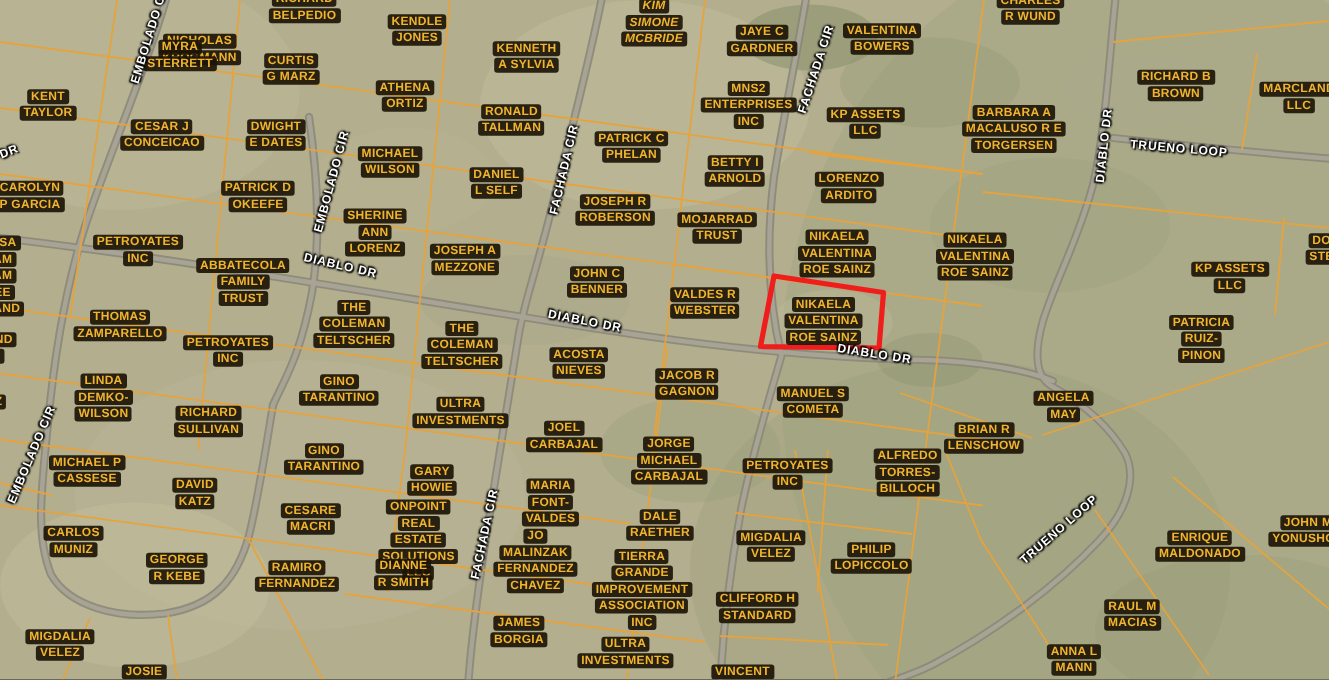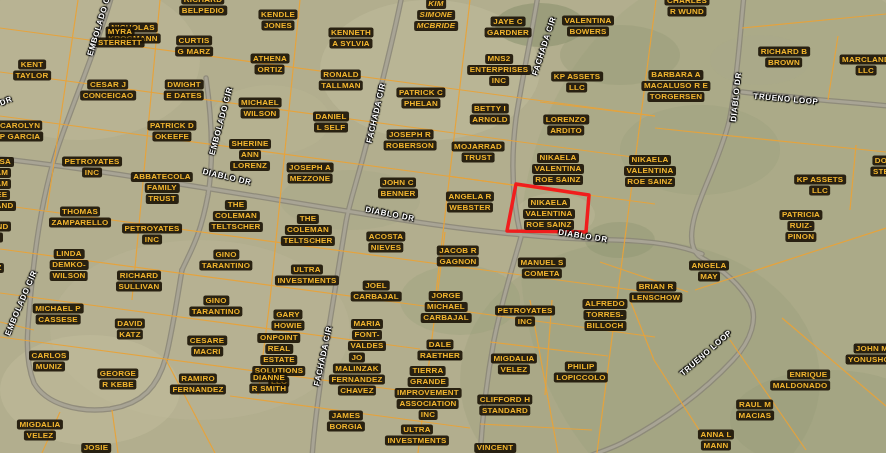--- a/index.html
+++ b/index.html
@@ -289,21 +289,21 @@
       </div>
       <div class="parcel-label" style="left: 398px; top: 188px;">
         <span class="ln">JOHN C</span>
         <span class="ln">BENNER</span>
       </div>
       <div class="parcel-label" style="left: 478px; top: 152px; align-items: center;">
         <span class="ln">MOJARRAD</span>
         <span class="ln">TRUST</span>
       </div>
       <div class="parcel-label" style="left: 470px; top: 202px;">
-        <span class="ln">ANGELA R</span>
+        <span class="ln">VALDES R</span>
         <span class="ln">WEBSTER</span>
       </div>
       <div class="parcel-label" style="left: 558px; top: 169px;">
         <span class="ln">NIKAELA</span>
         <span class="ln">VALENTINA</span>
         <span class="ln">ROE SAINZ</span>
       </div>
       <div class="parcel-label" style="left: 549px; top: 214px;">
         <span class="ln">NIKAELA</span>
         <span class="ln">VALENTINA</span>
@@ -333,21 +333,21 @@
       <div class="parcel-label" style="left: 446px; top: 307px;">
         <span class="ln">JORGE</span>
         <span class="ln">MICHAEL</span>
         <span class="ln">CARBAJAL</span>
       </div>
       <div class="parcel-label" style="left: 367px; top: 335px;">
         <span class="ln">MARIA</span>
         <span class="ln">FONT-</span>
         <span class="ln">VALDES</span>
       </div>
-      <div class="parcel-label" style="left: 440px; top: 350px; text-decoration: underline;">
+      <div class="parcel-label" style="left: 440px; top: 350px;">
         <span class="ln">DALE</span>
         <span class="ln">RAETHER</span>
       </div>
       <div class="parcel-label" style="left: 525px; top: 316px;">
         <span class="ln">PETROYATES</span>
         <span class="ln">INC</span>
       </div>
       <div class="parcel-label" style="left: 514px; top: 364px;">
         <span class="ln">MIGDALIA</span>
         <span class="ln">VELEZ</span>
@@ -449,21 +449,21 @@
         <span class="ln">ULTRA</span>
         <span class="ln">INVESTMENTS</span>
       </div>
       <div class="parcel-label" style="left: 505px; top: 405px;">
         <span class="ln">CLIFFORD H</span>
         <span class="ln">STANDARD</span>
       </div>
       <div class="parcel-label" style="left: 495px; top: 448px;">
         <span class="ln">VINCENT</span>
       </div>
-      <div class="parcel-label" style="left: 800px; top: 380px; align-items: flex-end;">
+      <div class="parcel-label" style="left: 800px; top: 364px;">
         <span class="ln">ENRIQUE</span>
         <span class="ln">MALDONADO</span>
       </div>
       <div class="parcel-label" style="left: 872px; top: 354px;">
         <span class="ln">JOHN M</span>
         <span class="ln">YONUSHON</span>
       </div>
       <div class="parcel-label" style="left: 755px; top: 410px;">
         <span class="ln">RAUL M</span>
         <span class="ln">MACIAS</span>

